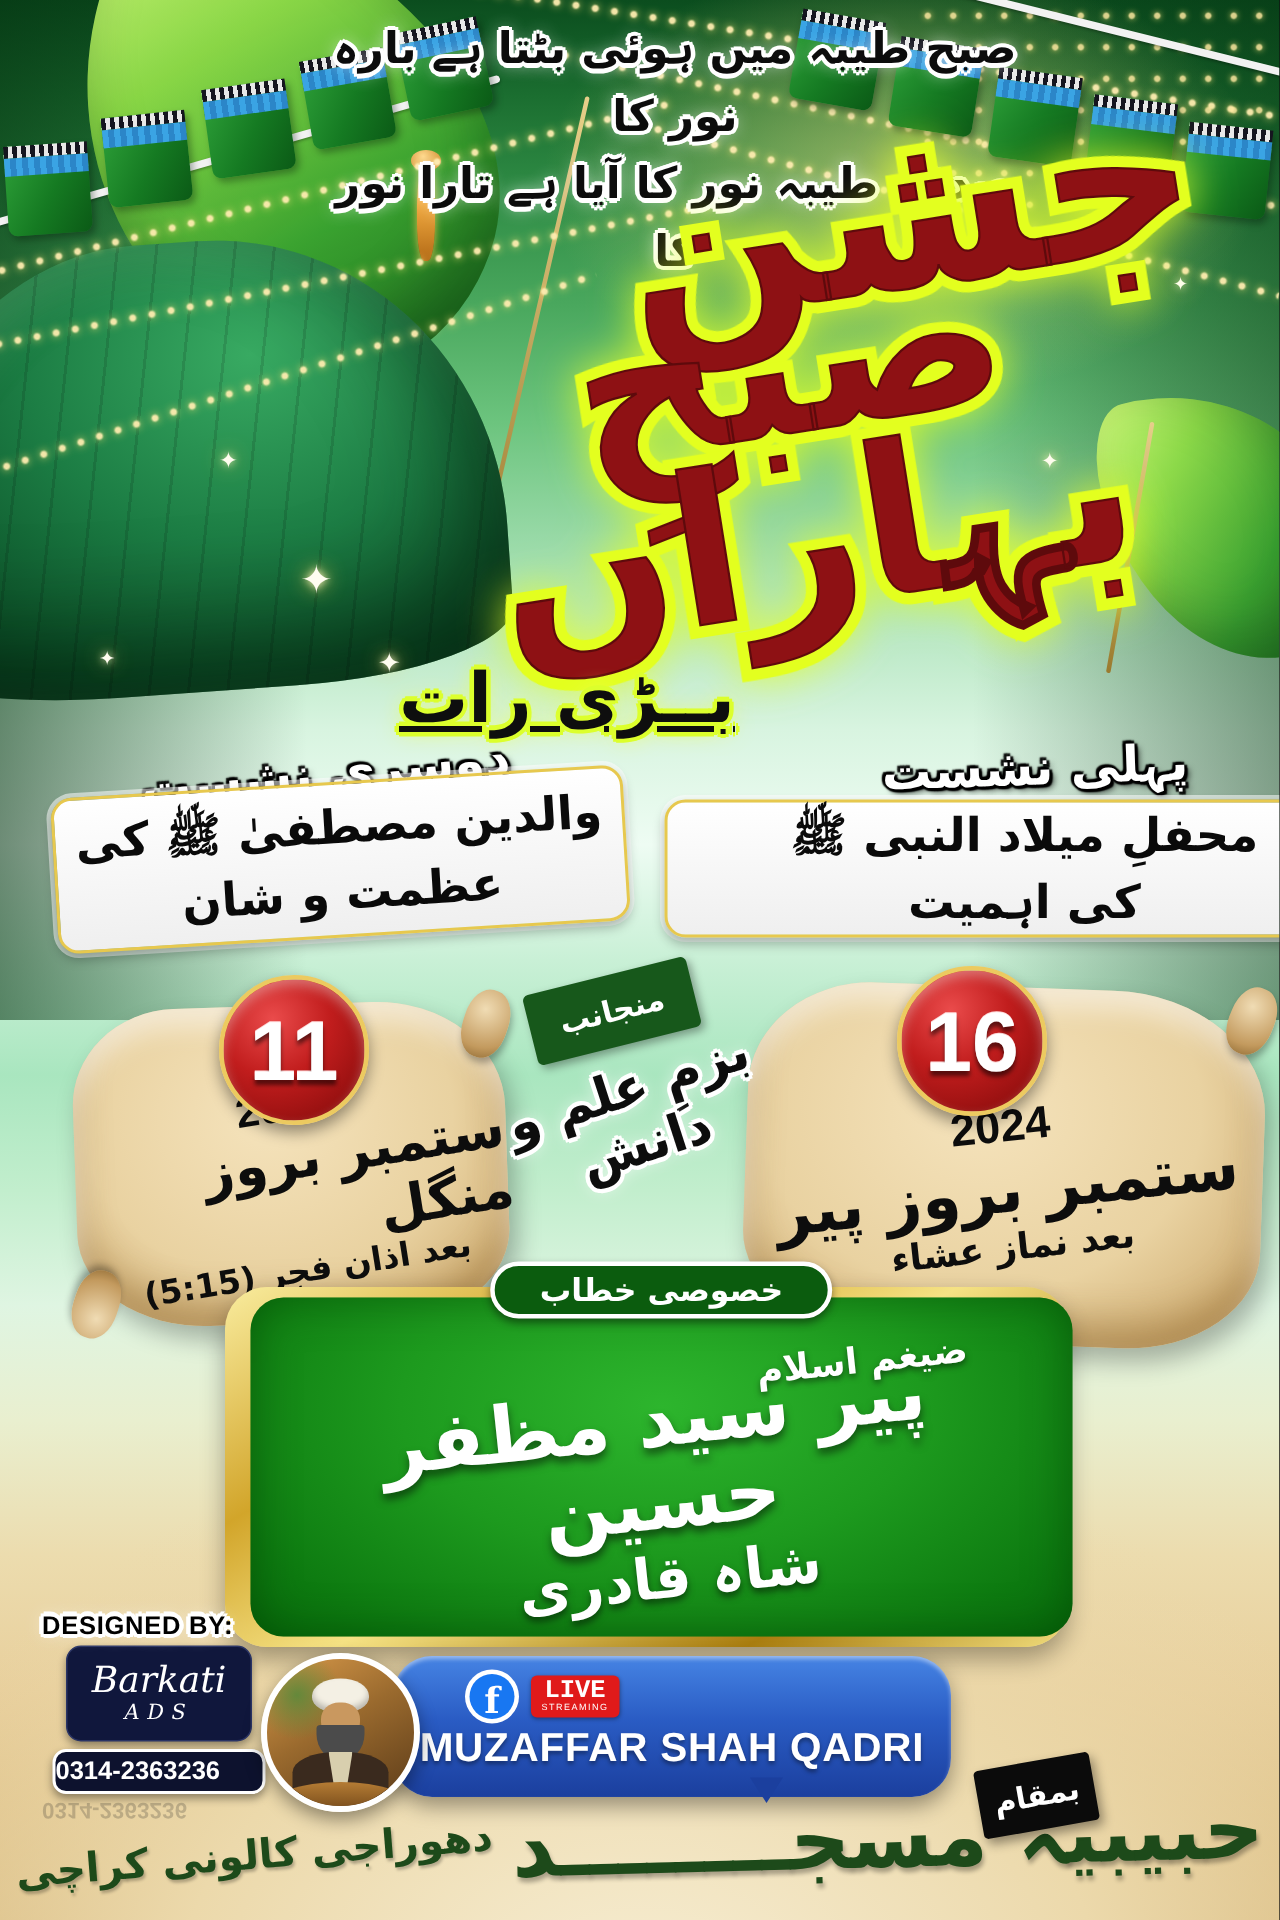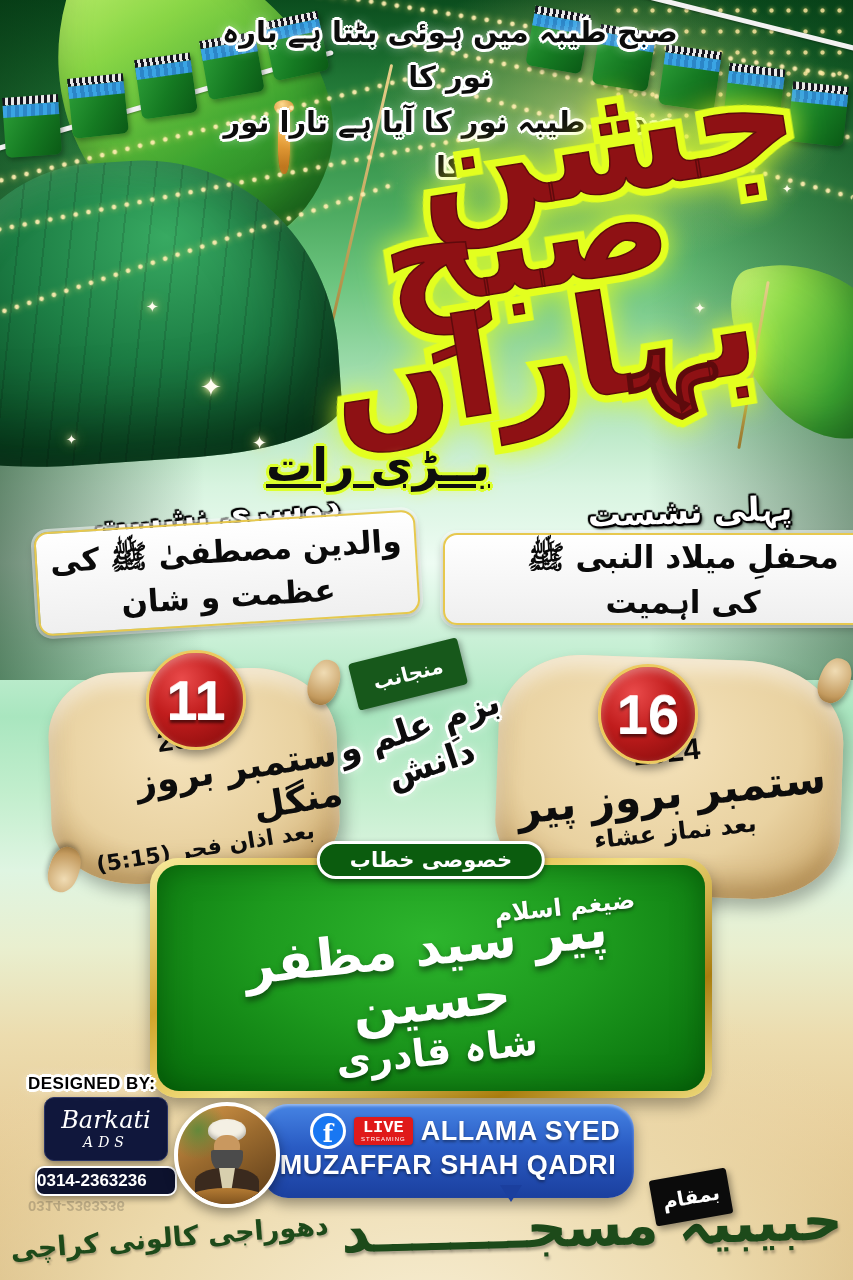--- a/index.html
+++ b/index.html
@@ -96,21 +96,21 @@
   .from-box{background:#17581b;border-radius:4px;color:#fff;display:flex;align-items:center;justify-content:center;
     box-shadow:2px 3px 6px rgba(0,0,0,.35);font-size:20px;font-weight:bold;}
   .org-name{font-size:34px;font-weight:800;color:#0d0d0d;text-align:center;line-height:1.15;}
 
   
   .gpanel{left:150px;top:858px;width:548px;height:226px;border-radius:28px;padding:7px;
     background:linear-gradient(150deg,#f9ec9e 0%,#d2a52a 28%,#f5e284 50%,#a97d0e 78%,#f0dc7c 100%);
     box-shadow:0 8px 16px rgba(0,0,0,.32);}
   .gpanel-inner{position:relative;width:100%;height:100%;border-radius:22px;
     background:radial-gradient(ellipse at 50% 32%,#2db52d 0%,#1d9a1e 45%,#0d7a10 82%,#076a0b 100%);
-    box-shadow:inset 0 0 30px rgba(0,60,0,.5);}
+    box-shadow:inset 0 0 30px rgba(0,60,0,.5);margin-left:10px;}
   .badge-pill{position:absolute;top:-24px;left:50%;transform:translateX(-50%);
     background:#0b5c0e;border:3px solid #fff;border-radius:999px;padding:4px 30px;
     color:#fff;font-size:21px;font-weight:bold;white-space:nowrap;box-shadow:0 3px 6px rgba(0,0,0,.45);}
   .honorific{position:absolute;top:28px;right:70px;color:#fff;font-size:24px;font-weight:bold;transform:rotate(-6deg);
     text-shadow:0 2px 4px rgba(0,0,0,.5);}
   .speaker{position:absolute;left:14px;right:14px;top:46px;bottom:8px;display:flex;flex-direction:column;
     align-items:center;justify-content:center;transform:rotate(-6deg);color:#fff;text-align:center;}
   .speaker .l1{font-size:52px;font-weight:bold;line-height:1.05;text-shadow:0 4px 6px rgba(0,0,0,.5);}
   .speaker .l2{font-size:38px;font-weight:bold;text-shadow:0 3px 5px rgba(0,0,0,.5);}
 
@@ -234,21 +234,21 @@
     <div class="topic rtl urdu">والدین مصطفیٰ ﷺ کی عظمت و شان</div>
   </div>
 
   <div class="layer scroll" style="left:497px;top:658px;width:345px;height:238px;transform:rotate(2deg);">
     <div class="scroll-inner rtl urdu" style="transform:rotate(-8deg);padding-top:26px;">
       <div class="yr" style="font-size:30px;">2024</div>
       <div style="font-size:42px;font-weight:bold;">ستمبر بروز پیر</div>
       <div style="font-size:24px;font-weight:bold;">بعد نماز عشاء</div>
     </div>
   </div>
-  <div class="layer day-circle" style="left:598px;top:664px;">
+  <div class="layer day-circle" style="left:598px;top:644px;">
     <span class="day-num">16</span>
   </div>
 
   <div class="layer scroll" style="left:50px;top:670px;width:288px;height:212px;transform:rotate(-2deg);">
     <div class="scroll-inner rtl urdu" style="transform:rotate(-7deg);padding-top:30px;">
       <div class="yr" style="font-size:28px;">2024</div>
       <div style="font-size:36px;font-weight:bold;">ستمبر بروز منگل</div>
       <div style="font-size:22px;font-weight:bold;">بعد اذان فجر (5:15)</div>
     </div>
   </div>
@@ -293,21 +293,20 @@
 
   <div class="layer livebar">
     <div class="lb-row1">
       <div class="fb">
         <div class="fb-inner">f</div>
       </div>
       <div class="live-badge">
         <span class="live-txt">LIVE</span>
         <span class="stream-txt">STREAMING</span>
       </div>
-      <div class="lb-name1">ALLAMA SYED</div>
     </div>
     <div class="lb-name2">MUZAFFAR SHAH QADRI</div>
   </div>
 
   <div class="layer at-box rtl urdu">بمقام</div>
   <div class="layer venue rtl urdu">
     <span class="masjid">حبیبیہ مسجــــــــد</span>
     <span class="addr">دھوراجی کالونی کراچی</span>
   </div>
 

